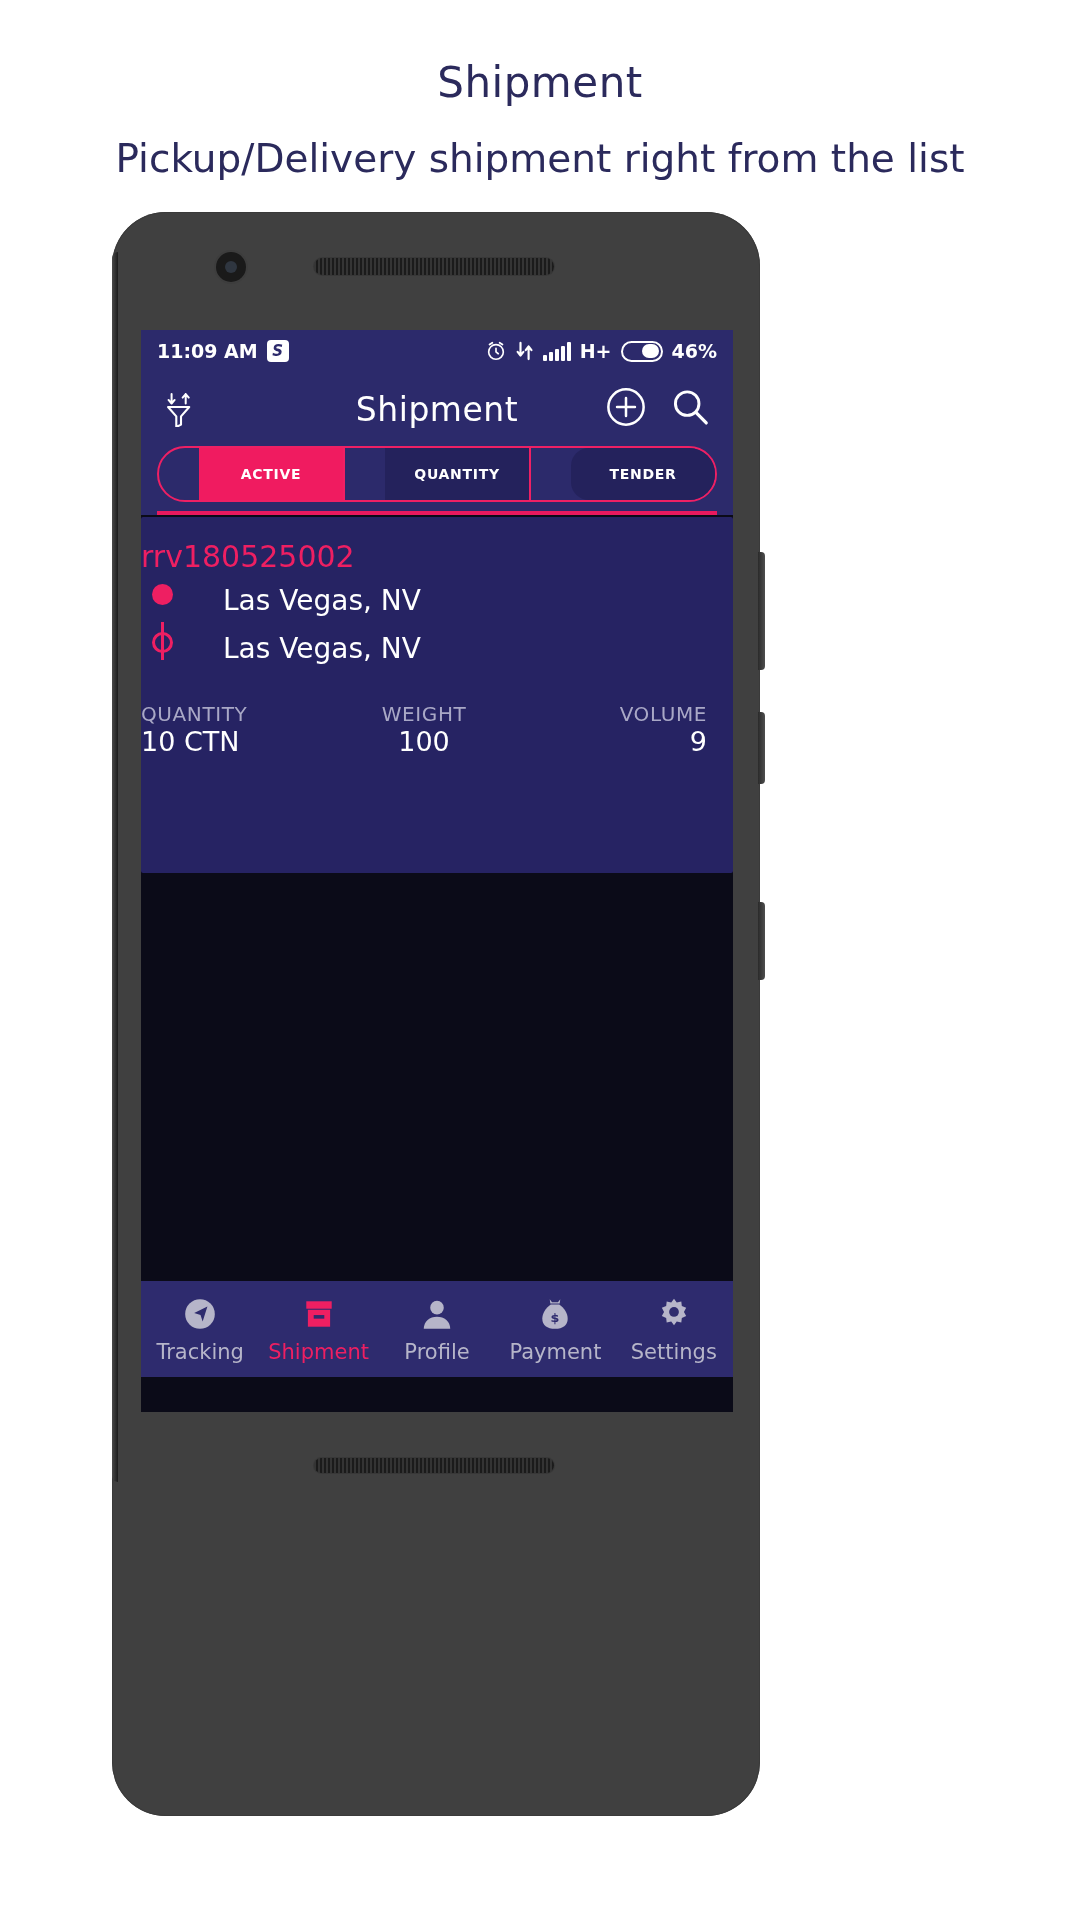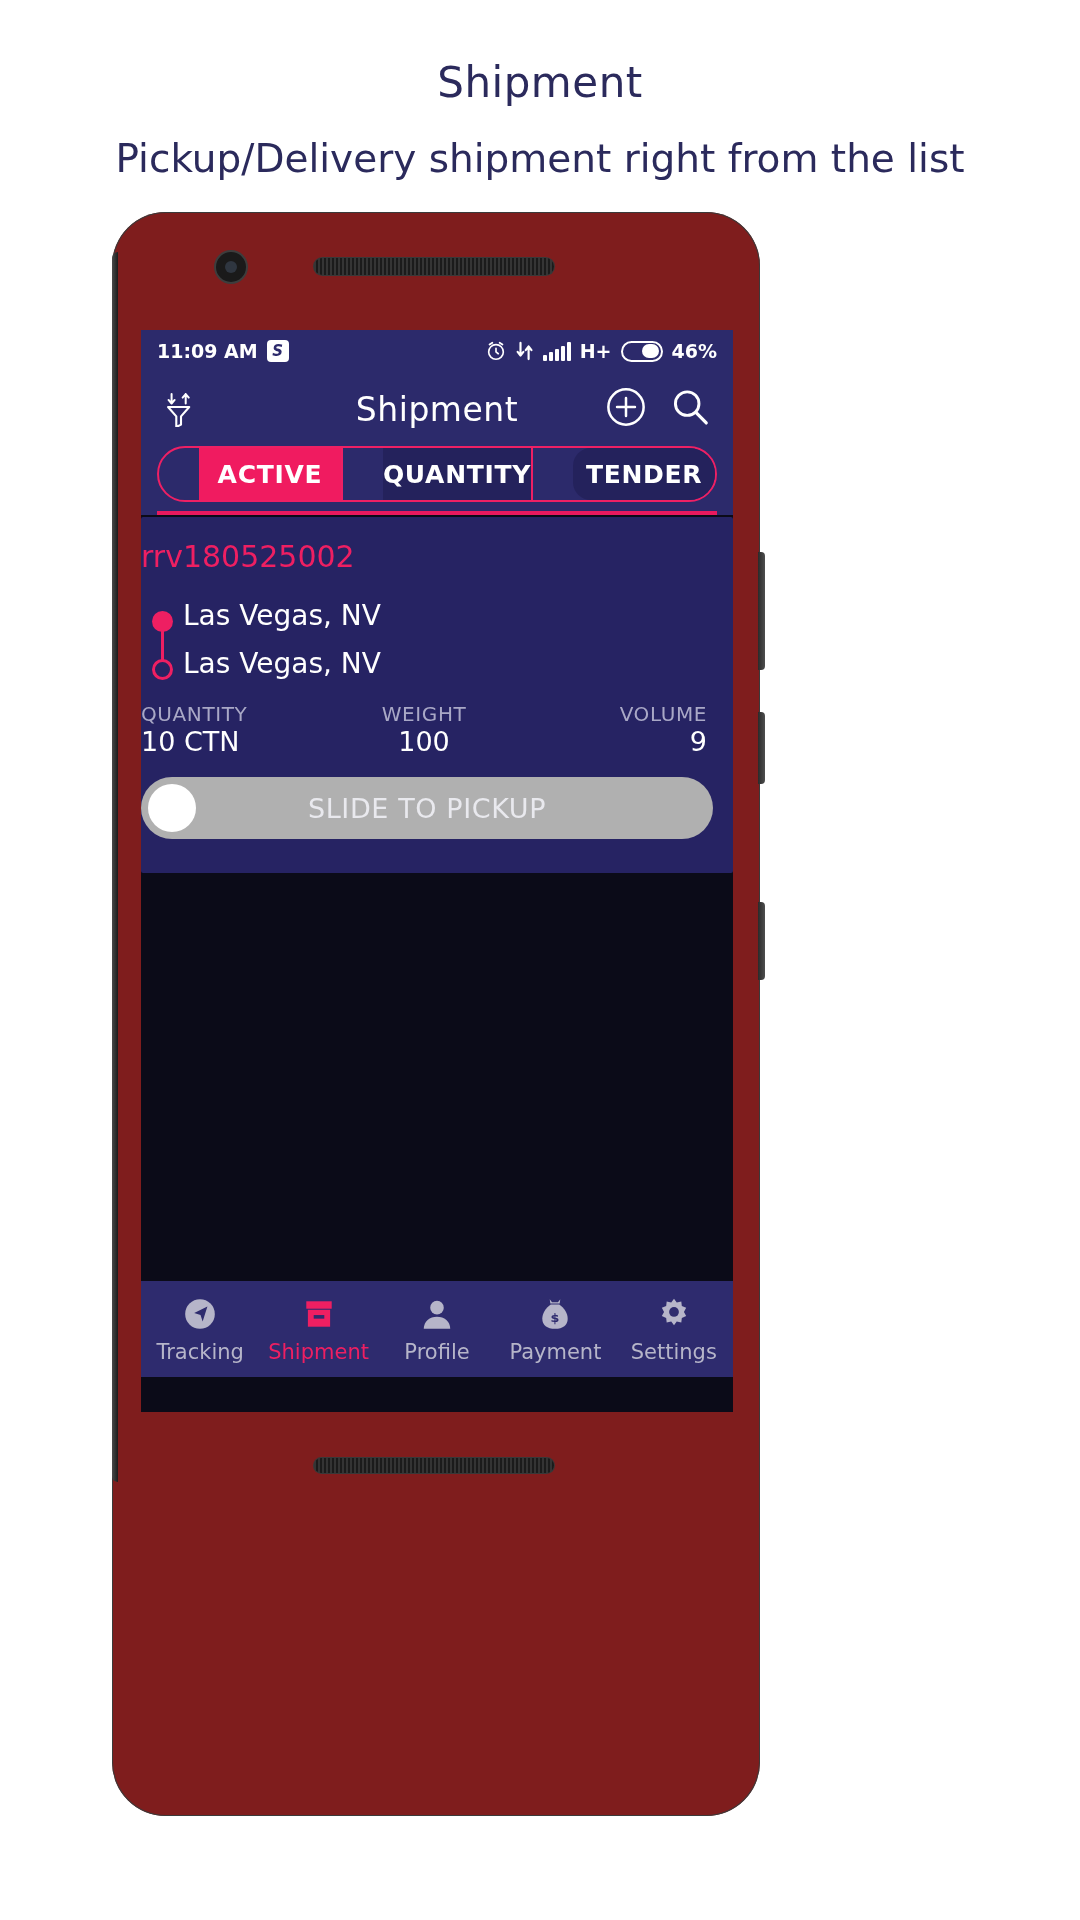--- a/index.html
+++ b/index.html
@@ -25,21 +25,21 @@
     font-size:39px;
     color:#2b2a5c;
     letter-spacing:0px;
   }
 
   
   .device {
     position:absolute;
     left:112px; top:212px;
     width:648px; height:1604px;
-    background:#7f1d1d;
+    background:#404040;
     border-radius:54px;
     box-shadow:0 0 0 1px #3a3a3a inset;
   }
   .device-edge-l {
     position:absolute; left:0; top:40px; width:6px; height:1230px;
     background:linear-gradient(to right,#4a4a4a,#1c1c1c);
     border-radius:6px 0 0 6px;
   }
   .btn-vol {
     position:absolute; right:-5px; top:340px; width:7px; height:118px;
@@ -144,21 +144,21 @@
   
   .tabs-wrap { background:#2c2a6b; padding:0 16px 0 16px; }
   .tabs {
     display:flex; height:56px;
     border:2px solid #ee2064;
     border-radius:30px;
     overflow:hidden;
   }
   .tab {
     flex:1; display:flex; align-items:center; justify-content:center;
-    color:#ffffff; font-size:25px; font-weight:bold; letter-spacing:0.7px;
+    color:#ffffff; font-size:14px; font-weight:bold; letter-spacing:0.7px;
     border-right:2px solid #ee2064;
     background:#24225c;
     margin-left:40px;
   }
   .tab:last-child { border-right:none;border-radius:18px; }
   .tab.active { background:#f01b60; }
   .tab-underline { height:4px; background:#e8195e; margin-top:9px; }
 
   
   .list-area { background:#0b0b18; height:766px; padding-top:2px; }
@@ -182,21 +182,21 @@
     display:flex; align-items:center; justify-content:center;
   }
   .datetime {
     position:absolute; bottom:34px; left:0; right:0;
     text-align:center; color:#ffffff; font-size:25px; line-height:43px;
   }
   .card-right { flex:1; padding:22px 20px 0 0; }
   .ship-id { color:#ee1f62; font-size:30px; margin-bottom:10px; }
 
   .route { position:relative; padding-left:0; }
-  .route-row { display:flex; align-items:flex-end; height:48px; }
+  .route-row { display:flex; align-items:flex-start; height:48px;gap:40px; }
   .dot-col { width:42px; display:flex; justify-content:center; position:relative; }
   .dot-filled { width:21px; height:21px; border-radius:50%; background:#ee1f62; }
   .dot-hollow { width:21px; height:21px; border-radius:50%; border:3.5px solid #ee1f62; background:transparent; }
   .route-line {
     position:absolute; left:20px; top:38px; width:3px; height:38px; background:#ee1f62;
   }
   .route-label { color:#ffffff; font-size:28px; }
 
   .metrics { display:flex; margin-top:22px; padding-right:6px; }
   .metric { flex:1; }
@@ -349,24 +349,20 @@
             <div class="metric m-mid">
               <div class="metric-label">WEIGHT</div>
               <div class="metric-value">100</div>
             </div>
             <div class="metric m-right">
               <div class="metric-label">VOLUME</div>
               <div class="metric-value">9</div>
             </div>
           </div>
 
-          <div class="slider">
-            <div class="slider-knob"></div>
-            <div class="slider-text">SLIDE TO PICKUP</div>
-          </div>
         </div>
 
       </div>
     </div>
 
     <div class="bottomnav">
 
       <div class="nav-item">
         <span class="nav-ico">
           <svg viewBox="0 0 34 34" width="36" height="36">

